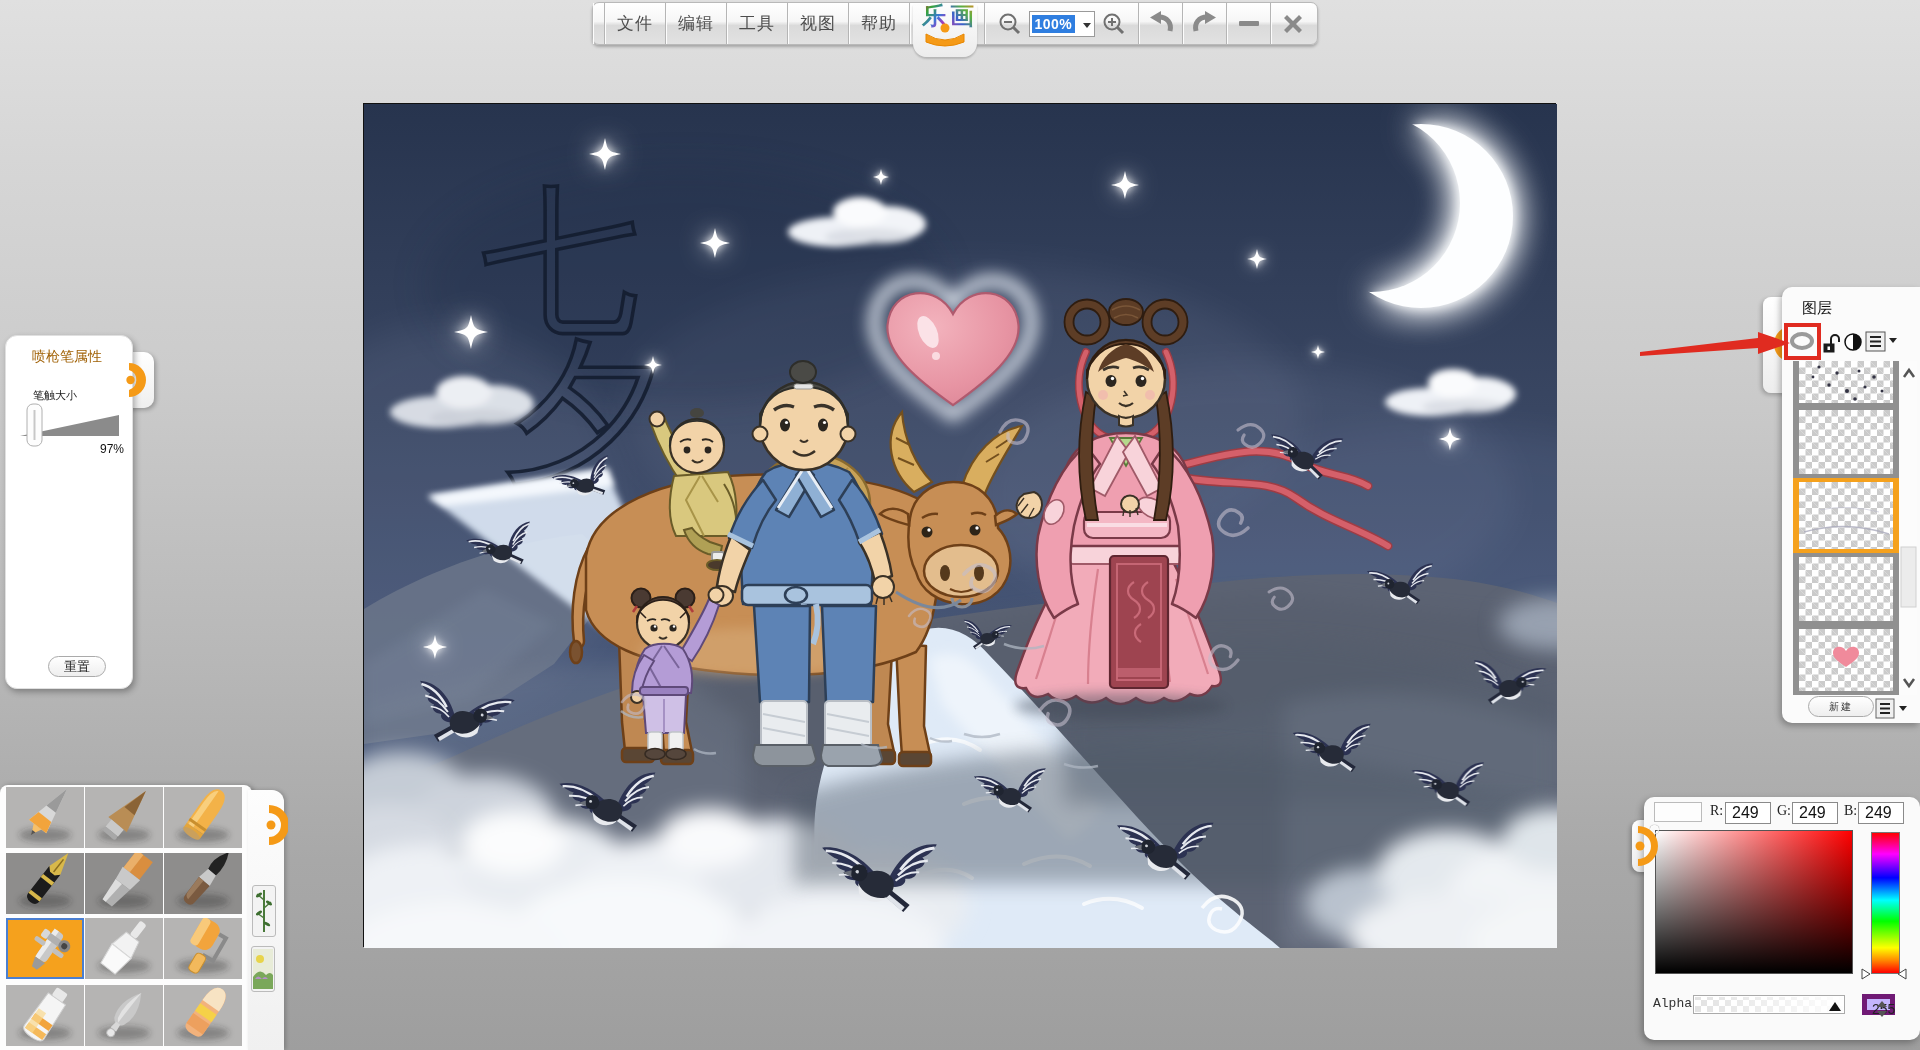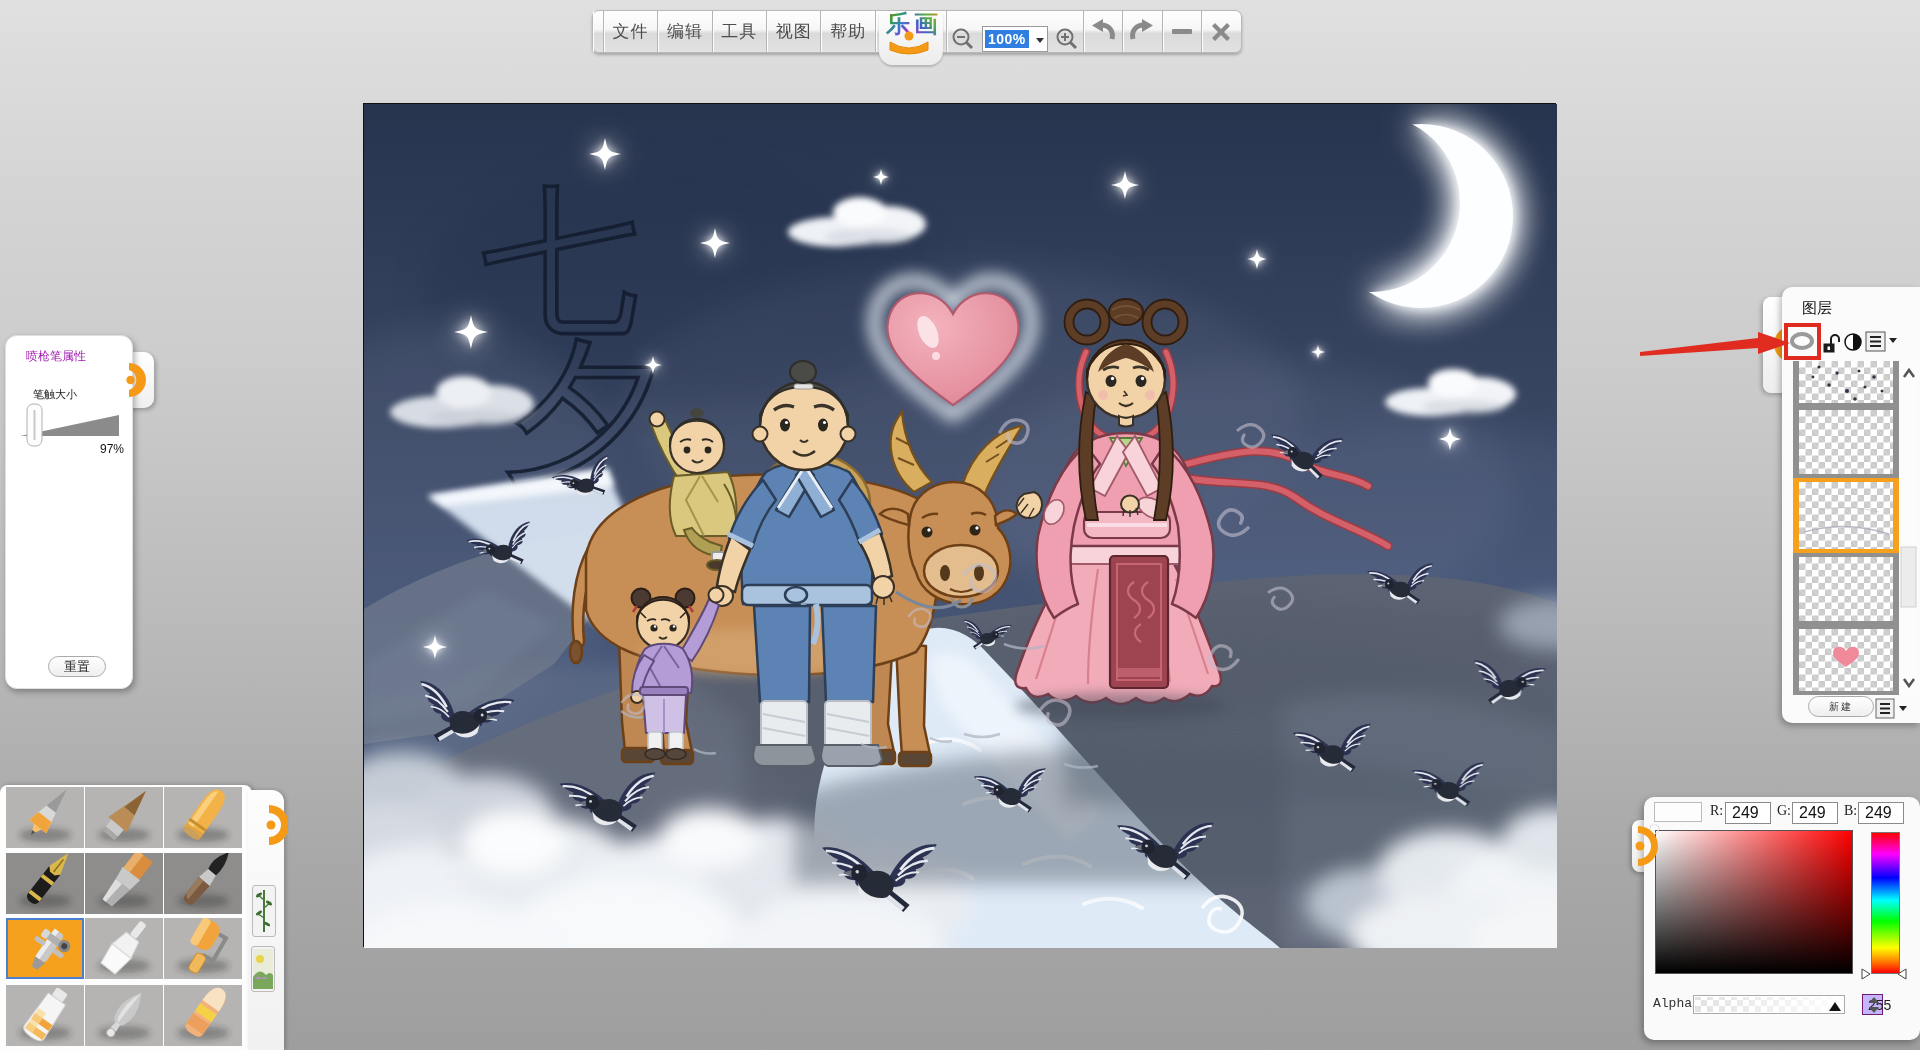--- a/index.html
+++ b/index.html
@@ -1,43 +1,43 @@
 <!DOCTYPE html>
 <html><head>
 <meta charset="utf-8">
 <style>
 *{margin:0;padding:0;box-sizing:border-box}
 html,body{width:1920px;height:1050px;overflow:hidden;font-family:"Liberation Sans",sans-serif}
 body{background:linear-gradient(180deg,#e0e0e0 0%,#d6d6d6 15%,#cccccc 35%,#b8b8b8 62%,#a8a8a8 82%,#9e9e9e 100%);position:relative}
 .abs{position:absolute}
 
 
-#toolbar{left:592px;top:10px;width:650px;height:43px;border-radius:7px;
+#toolbar{left:592px;top:2px;width:726px;height:43px;border-radius:7px;
  background:linear-gradient(180deg,#ffffff 0%,#f6f6f6 45%,#dadada 55%,#e2e2e2 100%);
  border:1px solid #b9b9b9;box-shadow:0 2px 3px rgba(0,0,0,.25);display:flex}
 .tcell{height:100%;border-right:1px solid #b5b5b5;box-shadow:1px 0 0 #fdfdfd inset;
  display:flex;align-items:center;justify-content:center;color:#4d4d4d;font-size:17px}
 .menu{width:61px;letter-spacing:1px}
 #toolbar .first{width:12px;border-right:1px solid #b5b5b5}
 #logocell{width:75px;border-right:1px solid #b5b5b5;position:relative}
 #logotab{position:absolute;left:3px;top:1px;width:64px;height:53px;background:linear-gradient(180deg,#fdfdfd,#ececec);border-radius:0 0 14px 14px;box-shadow:0 2px 2px rgba(0,0,0,.18)}
-.zoomcell{width:154px;display:flex;align-items:flex-end;justify-content:center;border-right:1px solid #b5b5b5;box-shadow:1px 0 0 #fdfdfd inset}
+.zoomcell{width:154px;display:flex;align-items:center;justify-content:center;border-right:1px solid #b5b5b5;box-shadow:1px 0 0 #fdfdfd inset}
 .icn{width:44px;height:100%;display:flex;align-items:center;justify-content:center;border-right:1px solid #b5b5b5;box-shadow:1px 0 0 #fdfdfd inset}
 .icn:last-child{border-right:none}
 #combo{width:66px;height:26px;background:#fff;border:1px solid #9a9a9a;display:flex;align-items:center;position:relative;margin:0 6px}
 #combo .sel{background:#2f7ee0;color:#fff;font-weight:bold;font-size:14px;padding:1px 3px;margin-left:2px;letter-spacing:.5px}
 #combo .da{position:absolute;right:3px;top:11px;width:0;height:0;border:4px solid transparent;border-top:5px solid #333}
 
 
 #canvas{left:363px;top:103px;width:1193px;height:844px;border:1px solid #111;background:#3c4963;}
 #canvas svg{display:block}
 
 
 #lpanel{left:5px;top:335px;width:128px;height:354px;background:#fff;border-radius:12px;box-shadow:2px 3px 6px rgba(0,0,0,.3);border:1px solid #e0e0e0}
-#lpanel .title{font-size:12px;color:#a21caf;margin:12px 0 0 20px}
+#lpanel .title{font-size:14px;color:#a16207;margin:12px 0 0 26px}
 #lpanel .lbl{font-size:11px;color:#222;margin:22px 0 0 27px}
 #ltab{left:118px;top:352px;width:36px;height:56px;background:linear-gradient(180deg,#fff,#efefef);border-radius:0 10px 10px 0;box-shadow:2px 2px 4px rgba(0,0,0,.25)}
 .pct{font-size:12px;color:#111;position:absolute;left:94px;top:106px}
 #resetbtn{position:absolute;left:42px;top:320px;width:58px;height:21px;border:1px solid #aaa;border-radius:11px;background:linear-gradient(180deg,#fff,#eee);font-size:13px;color:#222;text-align:center;line-height:20px}
 
 
 #bpanel{left:0px;top:785px;width:252px;height:265px;background:#fdfdfd;border-radius:8px 8px 0 0;box-shadow:2px 0 5px rgba(0,0,0,.25)}
 .bcell{position:absolute;width:78px;height:59px;background:#b5b4b3}
 .bcell.dark{background:#8e8d8c}
 .bcell.sel{background:#f5a11d;border:2px solid #4b7fd0}
@@ -56,21 +56,21 @@
 .rgb{position:absolute;top:6px;height:21px;font-size:14px;color:#222;font-family:"Liberation Serif",serif}
 .rgbbox{position:absolute;top:5px;width:46px;height:22px;background:#fff;border:1px solid #8a8a8a;font-size:16px;color:#111;padding:1px 0 0 6px}
 #swatch{position:absolute;left:10px;top:5px;width:48px;height:20px;background:#fdfdfd;border:1px solid #bbb}
 #svbox{position:absolute;left:11px;top:33px;width:198px;height:144px;border:1px solid #555;
  background:linear-gradient(180deg,rgba(0,0,0,0),#000),linear-gradient(90deg,#fff,#f00)}
 #svmark{position:absolute;left:6px;top:28px;width:9px;height:9px;border:1.5px solid #fff;border-radius:50%;box-shadow:0 0 1px #555}
 #huebar{position:absolute;left:227px;top:35px;width:29px;height:142px;border:1px solid #777;
  background:linear-gradient(180deg,#f00 0%,#f0f 15%,#00f 32%,#0ff 48%,#0f0 63%,#ff0 82%,#f80 91%,#f00 100%)}
 #alphalbl{position:absolute;left:9px;top:199px;font-size:13px;color:#333;font-family:"Liberation Mono",monospace}
 #alphabar{position:absolute;left:49px;top:198px;width:152px;height:19px;background:#fff;border:1px solid #aaa}
-#spin{position:absolute;left:218px;top:197px;width:21px;height:21px;background:#c4b5fd;border:1px solid #701a75}
+#spin{position:absolute;left:218px;top:197px;width:33px;height:21px;background:#c4b5fd;border:5px solid #701a75}
 #spin .n{position:absolute;left:5px;top:2px;font-size:14px;color:#222}
 </style>
 </head>
 <body>
 
 <div id="toolbar" class="abs">
   <div class="tcell first"></div>
   <div class="tcell menu">文件</div>
   <div class="tcell menu">编辑</div>
   <div class="tcell menu">工具</div>

